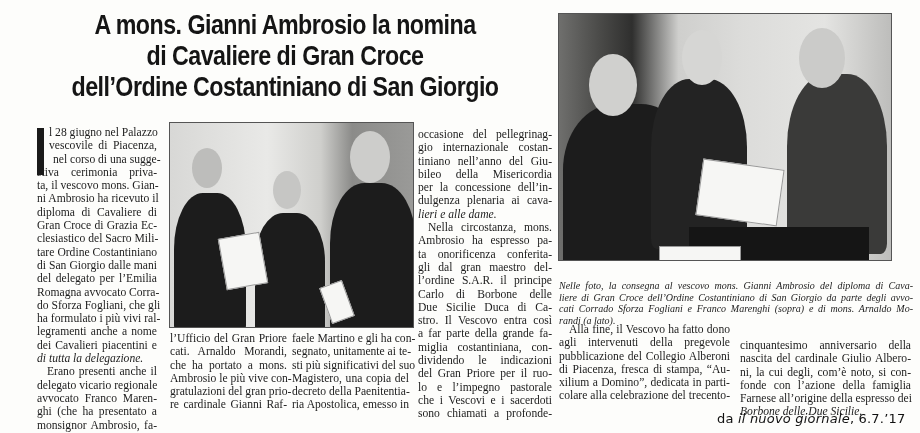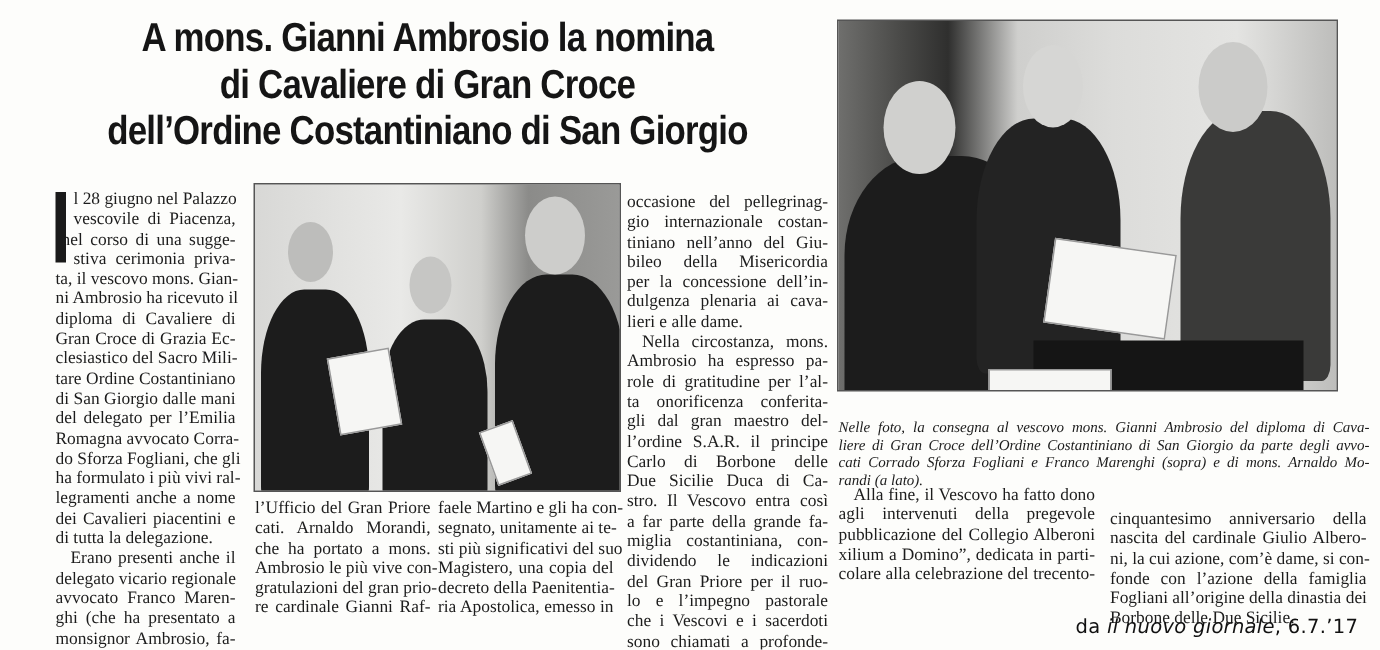--- a/index.html
+++ b/index.html
@@ -12,21 +12,21 @@
     font-family:"Liberation Sans", "DejaVu Sans", sans-serif; font-weight:bold;
     font-size:27px; line-height:31px; letter-spacing:-0.6px; color:#151515;
     transform:scaleX(0.86); transform-origin:center top;
   }
   .headline div { white-space:nowrap; }
   .col {
     position:absolute; font-size:11.6px; line-height:13.3px; text-align:justify;
     hyphens:manual; color:#1c1c1c;
   }
   .col .line { display:block; white-space:nowrap; text-align:justify; text-align-last:justify; }
-  .col .line.last { text-align-last:left; }
+  .col .line.last { text-align-last:left;font-style:italic; }
   #col1 { left:37px; top:126px; width:120px; }
   #col3 { left:418px; top:128px; width:134px; }
   #col2a { left:170px; top:332px; width:117px; }
   #col2b { left:292px; top:332px; width:117px; }
   #col4a { left:559px; top:323px; width:171px; }
   #col4b { left:740px; top:339px; width:171px; }
   .dropcap {
     position:absolute; left:37px; top:128px; width:7px; height:47px; background:#1a1a1a;
   }
   .photo {
@@ -58,22 +58,22 @@
   <div>A mons. Gianni Ambrosio la nomina</div>
   <div>di Cavaliere di Gran Croce</div>
   <div>dell’Ordine Costantiniano di San Giorgio</div>
 </div>
 
 <div class="dropcap"></div>
 
 <div class="col" id="col1">
     <span class="line" style="margin-left: 12px;">l 28 giugno nel Palazzo</span>
     <span class="line" style="margin-left: 12px;">vescovile di Piacenza,</span>
-    <span class="line" style="margin-left: 4px;">nel corso di una sugge-</span>
-    <span class="line" style="margin-left: 12px;">stiva cerimonia priva-</span>
+    <span class="line" style="margin-left: 16px;">nel corso di una sugge-</span>
+    <span class="line" style="">stiva cerimonia priva-</span>
     <span class="line">ta, il vescovo mons. Gian-</span>
     <span class="line">ni Ambrosio ha ricevuto il</span>
     <span class="line">diploma di Cavaliere di</span>
     <span class="line">Gran Croce di Grazia Ec-</span>
     <span class="line">clesiastico del Sacro Mili-</span>
     <span class="line">tare Ordine Costantiniano</span>
     <span class="line">di San Giorgio dalle mani</span>
     <span class="line">del delegato per l’Emilia</span>
     <span class="line">Romagna avvocato Corra-</span>
     <span class="line">do Sforza Fogliani, che gli</span>
@@ -119,21 +119,20 @@
 <div class="col" id="col3">
     <span class="line">occasione del pellegrinag-</span>
     <span class="line">gio internazionale costan-</span>
     <span class="line">tiniano nell’anno del Giu-</span>
     <span class="line">bileo della Misericordia</span>
     <span class="line">per la concessione dell’in-</span>
     <span class="line">dulgenza plenaria ai cava-</span>
     <span class="line last">lieri e alle dame.</span>
     <span class="line" style="text-indent: 10px;">Nella circostanza, mons.</span>
     <span class="line">Ambrosio ha espresso pa-</span>
-    <span class="line">role di gratitudine per l’al-</span>
     <span class="line">ta onorificenza conferita-</span>
     <span class="line">gli dal gran maestro del-</span>
     <span class="line">l’ordine S.A.R. il principe</span>
     <span class="line">Carlo di Borbone delle</span>
     <span class="line">Due Sicilie Duca di Ca-</span>
     <span class="line">stro. Il Vescovo entra così</span>
     <span class="line">a far parte della grande fa-</span>
     <span class="line">miglia costantiniana, con-</span>
     <span class="line">dividendo le indicazioni</span>
     <span class="line">del Gran Priore per il ruo-</span>
@@ -158,27 +157,28 @@
   <span>Nelle foto, la consegna al vescovo mons. Gianni Ambrosio del diploma di Cava-</span>
   <span>liere di Gran Croce dell’Ordine Costantiniano di San Giorgio da parte degli avvo-</span>
   <span>cati Corrado Sforza Fogliani e Franco Marenghi (sopra) e di mons. Arnaldo Mo-</span>
   <span class="last">randi (a lato).</span>
 </div>
 
 <div class="col" id="col4a">
     <span class="line" style="text-indent: 10px;">Alla fine, il Vescovo ha fatto dono</span>
     <span class="line">agli intervenuti della pregevole</span>
     <span class="line">pubblicazione del Collegio Alberoni</span>
+    <span class="line">di Piacenza, fresca di stampa, “Au-</span>
     <span class="line">xilium a Domino”, dedicata in parti-</span>
     <span class="line">colare alla celebrazione del trecento-</span>
   </div>
 <div class="col" id="col4b">
     <span class="line">cinquantesimo anniversario della</span>
     <span class="line">nascita del cardinale Giulio Albero-</span>
-    <span class="line">ni, la cui azione, com’è dame, si con-</span>
+    <span class="line">ni, la cui degli, com’è noto, si con-</span>
     <span class="line">fonde con l’azione della famiglia</span>
-    <span class="line">Fogliani all’origine della dinastia dei</span>
+    <span class="line">Farnese all’origine della espresso dei</span>
     <span class="line last">Borbone delle Due Sicilie.</span>
   </div>
 
 <div class="source">
   <span>da </span><em>il nuovo giornale</em><span>, 6.7.’17</span>
 </div>
 
 </body></html>

